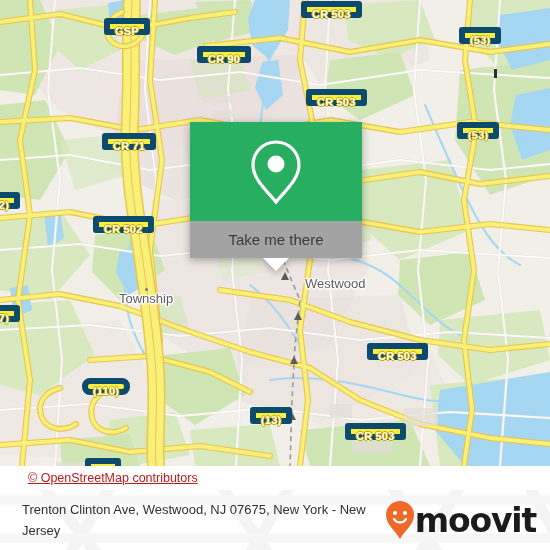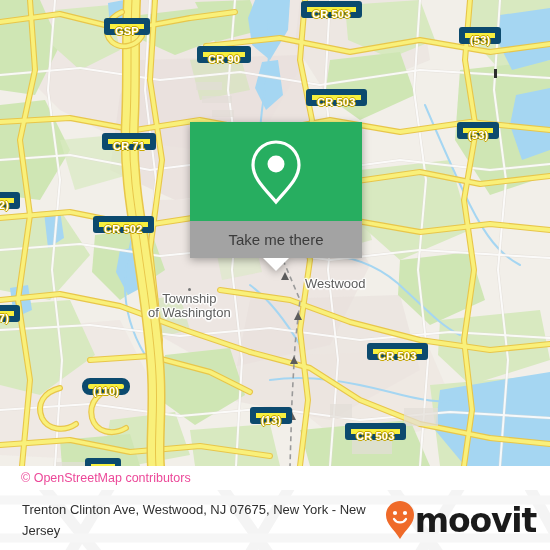--- a/index.html
+++ b/index.html
@@ -113,23 +113,24 @@
     position: absolute;
     left: 0;
     top: 466px;
     width: 550px;
     height: 24px;
     background: rgba(255,255,255,.80);
     display: flex;
     align-items: center;
   }
   #attribution-text {
-    color: #ec4899;
+    color: #b91c1c;
     font-size: 12.5px;
-    padding-left: 21px;
+    padding-left: 28px;
+    text-decoration: underline;
   }
 
   
   #footer {
     position: absolute;
     left: 0;
     top: 490px;
     width: 550px;
     height: 60px;
     background: #ffffff;
@@ -368,24 +369,23 @@
     <div class="shield" style="left:250px; top:407px;">(13)</div>
     <div class="shield" style="left:345px; top:423px;">CR 503</div>
     <div class="shield" style="left:85px;  top:458px;">(6)</div>
 
     <div class="shield" style="left:-16px; top:192px;">(2)</div>
     <div class="shield" style="left:-16px; top:305px;">(7)</div>
 
     <div class="place" style="left:305px; top:277px;">
       <span>Westwood</span>
     </div>
-    <div class="place" style="left:119px; top:288px;margin-left:29px;">
+    <div class="place" style="left:119px; top:288px;">
       <span class="dot"></span>
       <span>Township</span><br>
-      <span>of Washington</span>
     </div>
 
     <div id="popup">
       <div id="popup-top">
         <svg width="56" height="68" viewBox="0 0 56 68">
           <path d="M28 4 C15.3 4 5 14.3 5 27 C5 40 16 50 28 64 C40 50 51 40 51 27 C51 14.3 40.7 4 28 4 Z" fill="none" stroke="#ffffff" stroke-width="3.2"></path>
           <circle cx="28" cy="26" r="8.5" fill="#ffffff"></circle>
         </svg>
       </div>
       <div id="popup-bottom">

